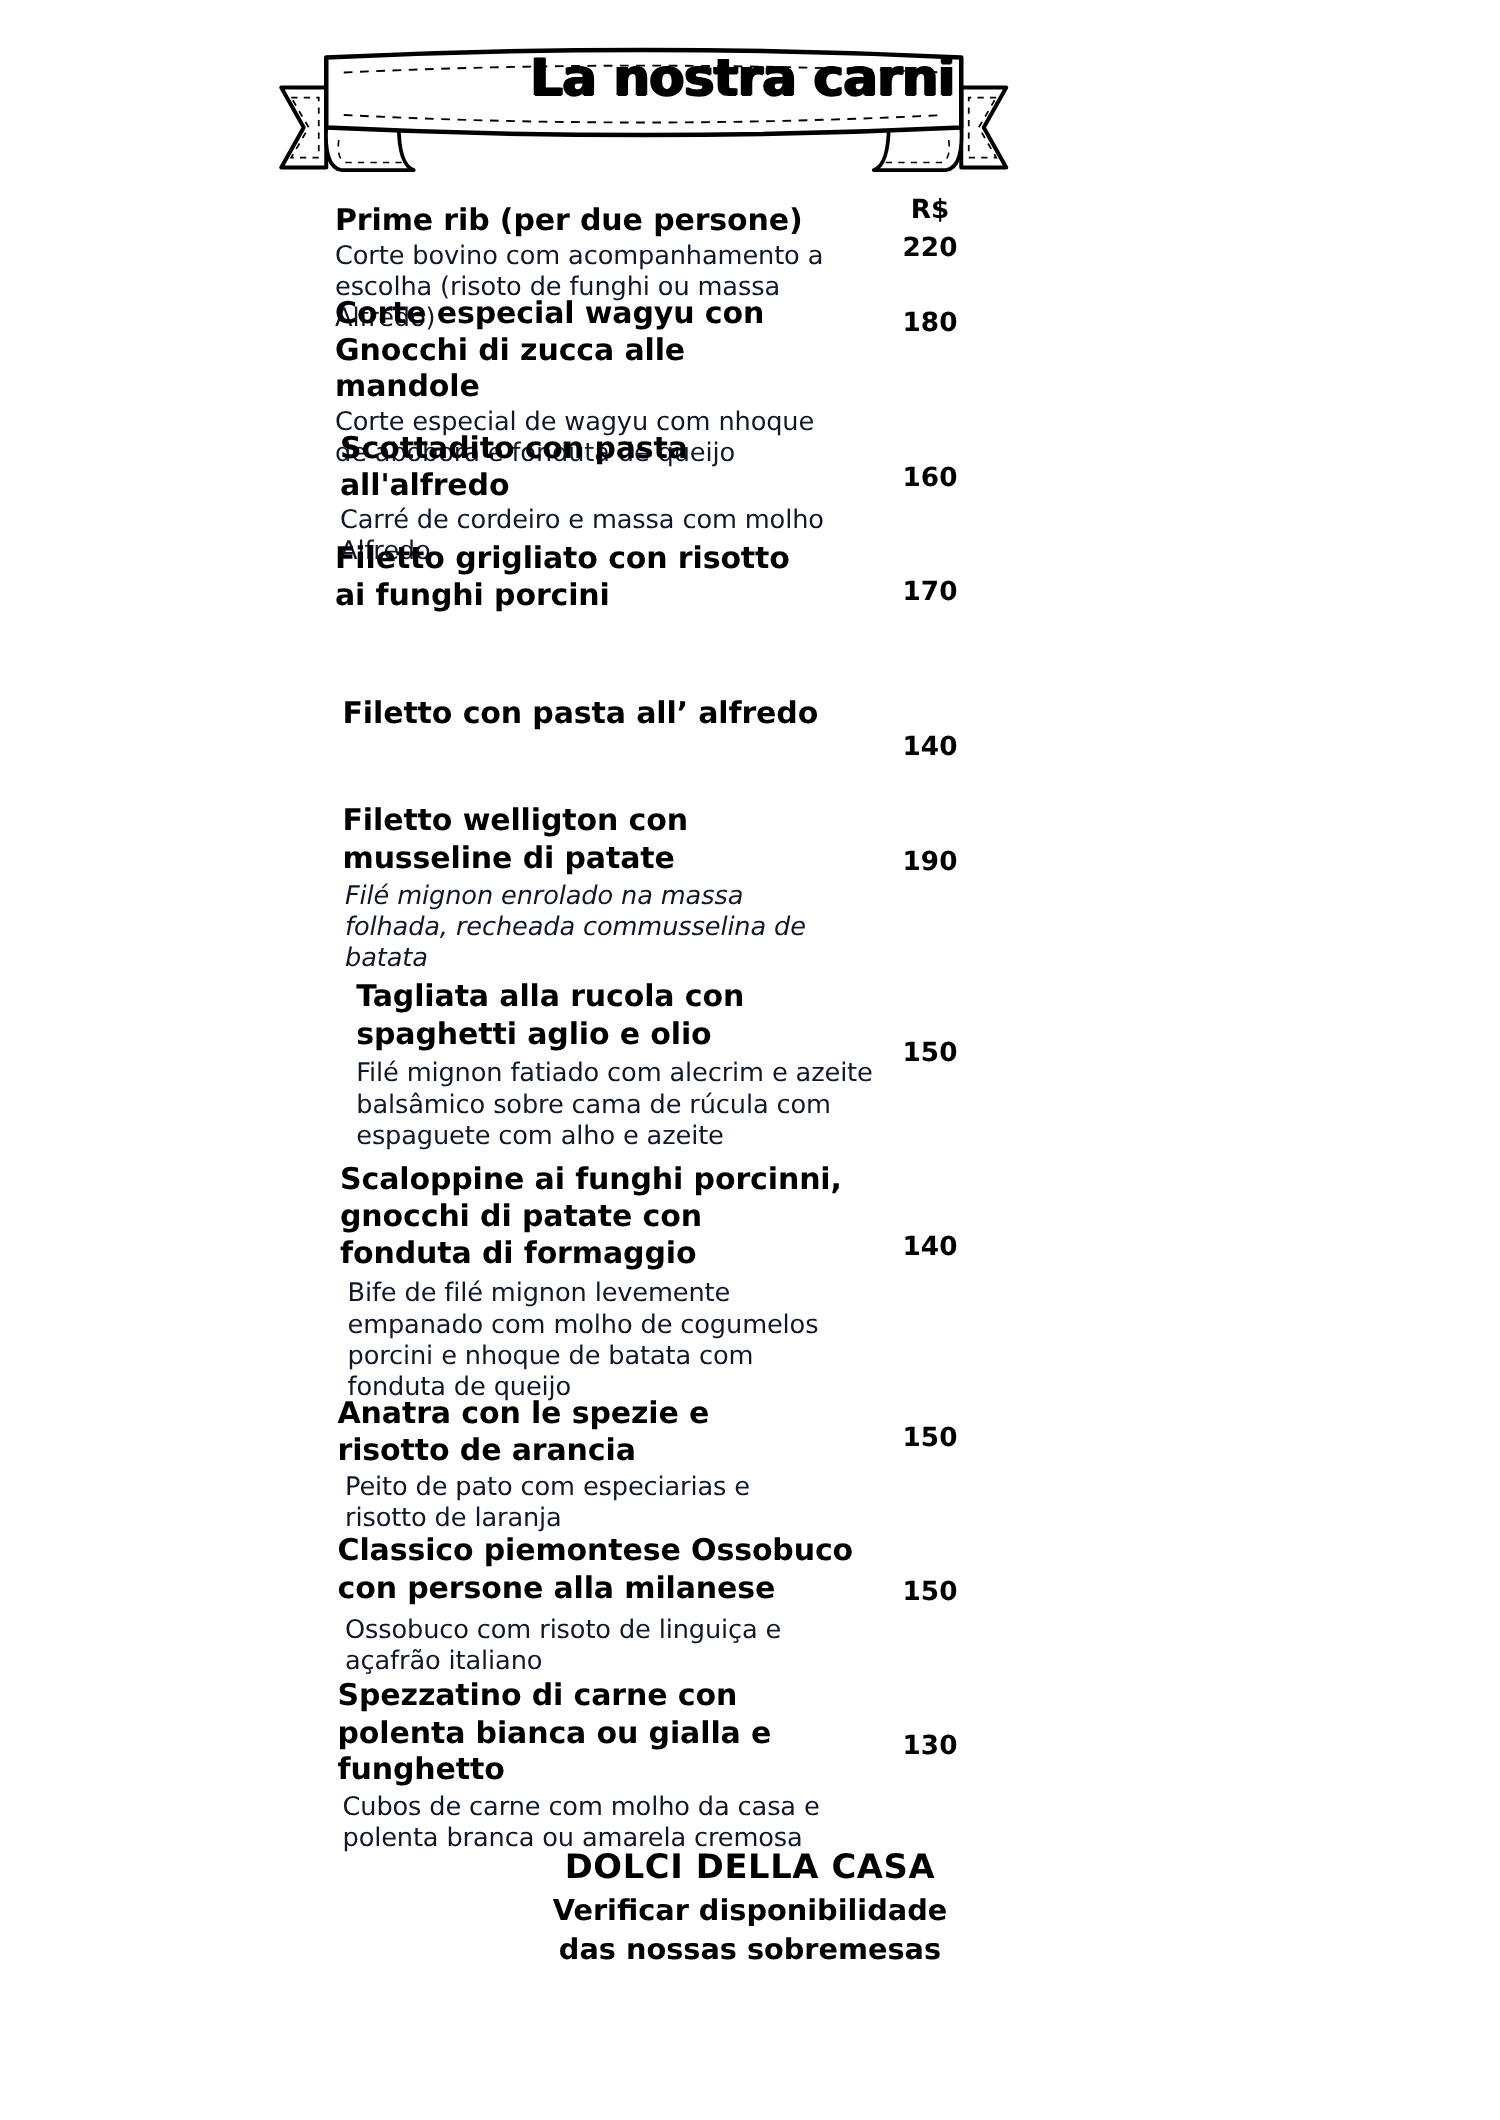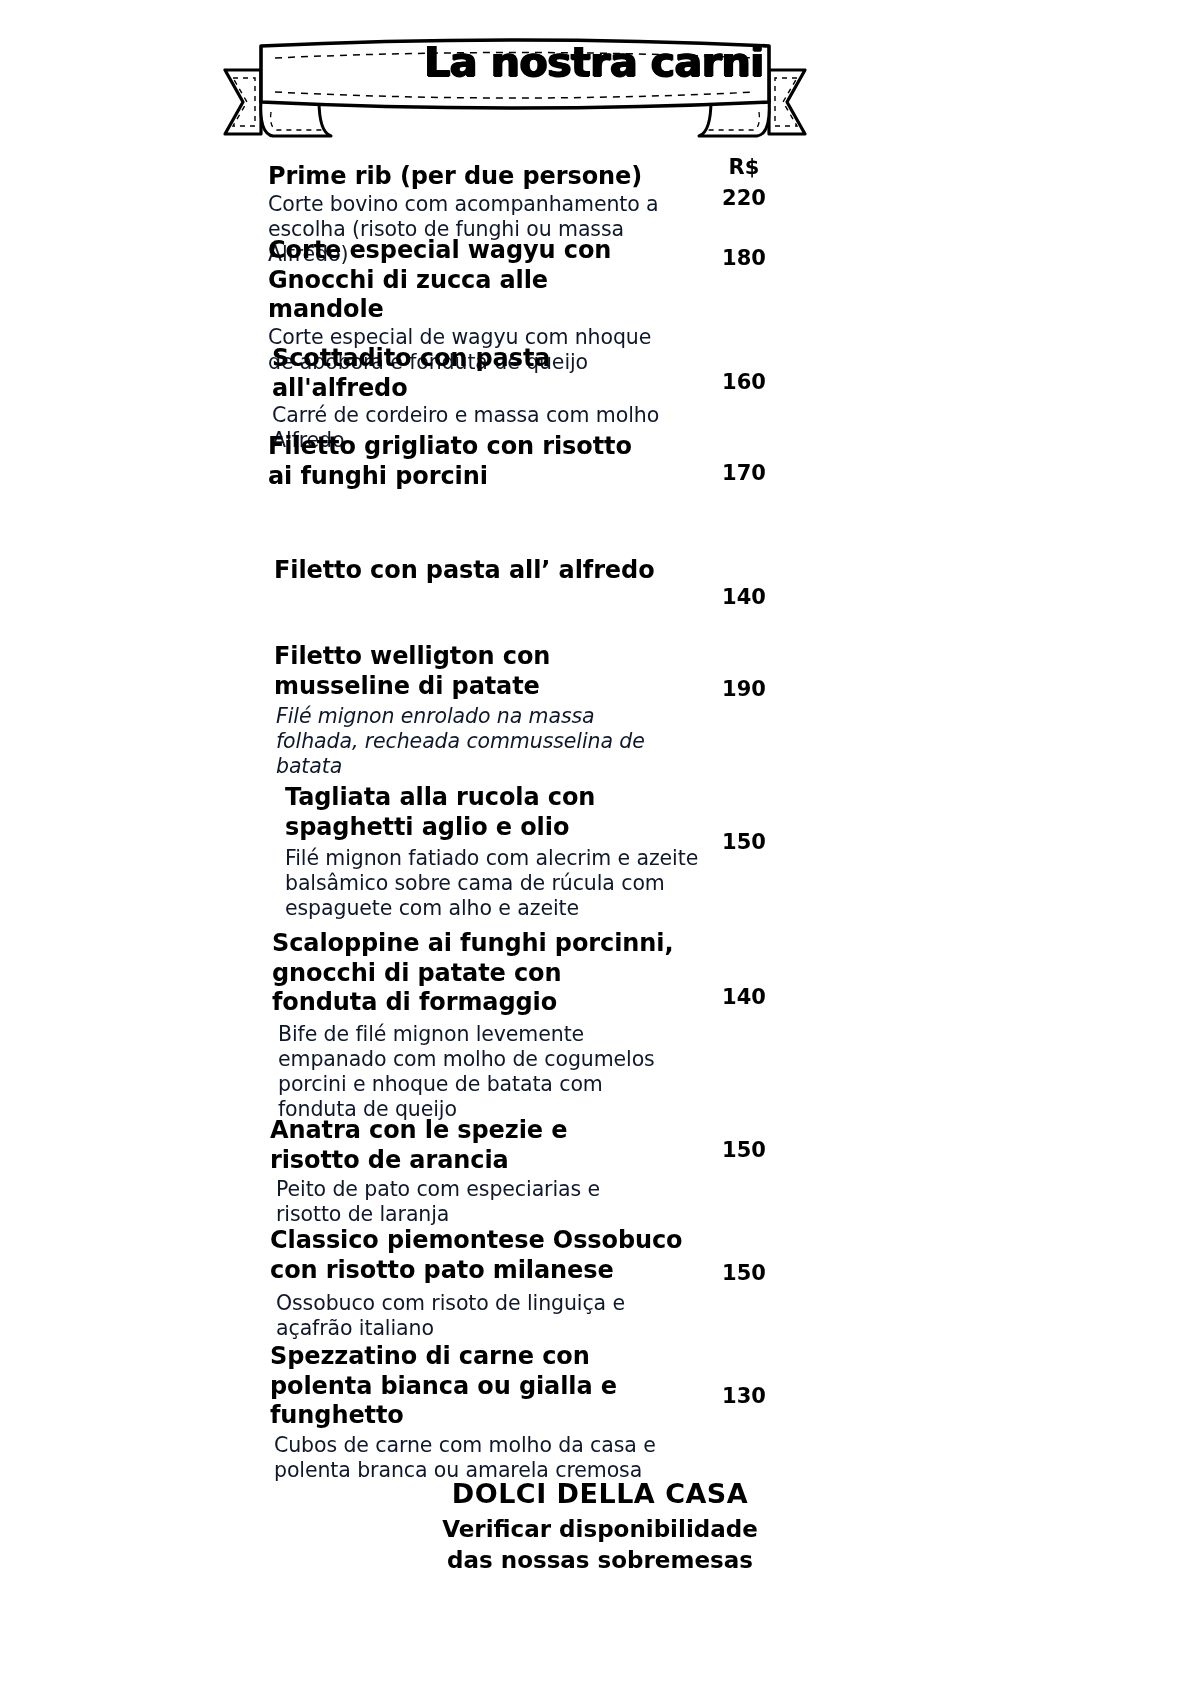--- a/index.html
+++ b/index.html
@@ -186,21 +186,21 @@
     <p class="item-name">Scaloppine ai funghi porcinni, gnocchi di patate con fonduta di formaggio</p>
     <p class="item-desc" style="margin-top:4px; padding-left:6px;">Bife de filé mignon levemente empanado com molho de cogumelos porcini e nhoque de batata com fonduta de queijo</p>
   </div>
 
   <div class="item" style="left:270px; top:968px; width:395px;">
     <p class="item-name">Anatra con le spezie e risotto de arancia</p>
     <p class="item-desc" style="margin-top:2px; padding-left:6px;">Peito de pato com especiarias e risotto de laranja</p>
   </div>
 
   <div class="item" style="left:270px; top:1078px; width:425px;">
-    <p class="item-name">Classico piemontese Ossobuco con risotto pato milanese</p>
+    <p class="item-name">Classico piemontese Ossobuco con persone alla milanese</p>
     <p class="item-desc" style="margin-top:6px; padding-left:6px;">Ossobuco com risoto de linguiça e açafrão italiano</p>
   </div>
 
   <div class="item" style="left:270px; top:1194px; width:395px;">
     <p class="item-name">Spezzatino di carne con polenta bianca ou gialla e funghetto</p>
     <p class="item-desc" style="margin-top:2px; padding-left:4px;">Cubos de carne com molho da casa e polenta branca ou amarela cremosa</p>
   </div>
 
 </div>
 

